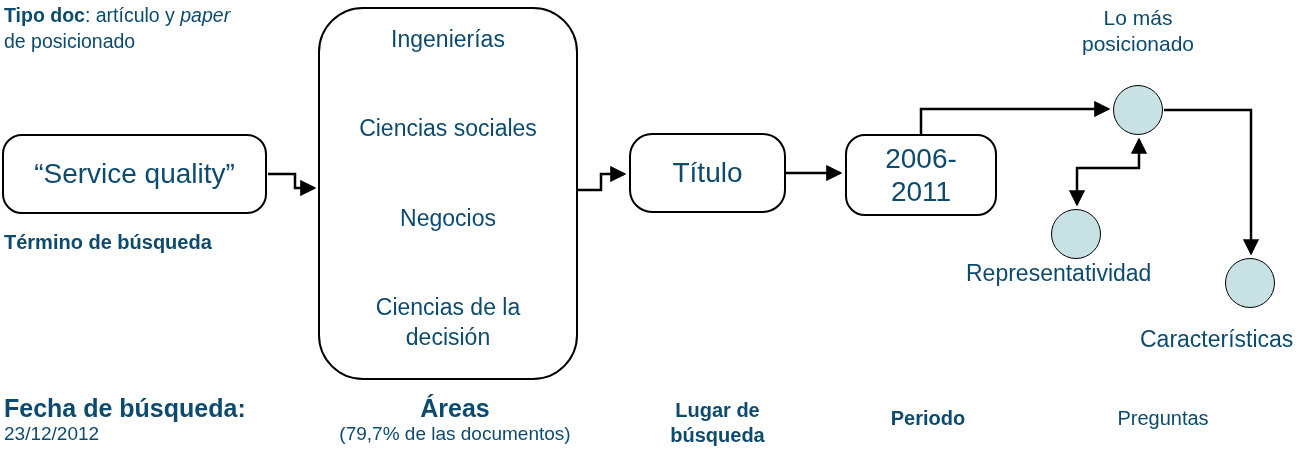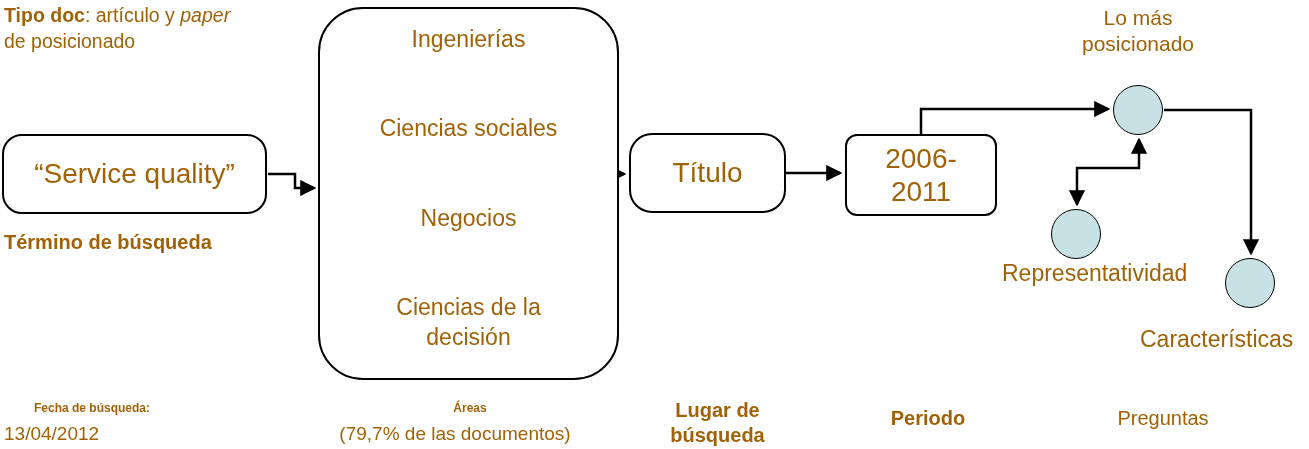--- a/index.html
+++ b/index.html
@@ -1,71 +1,71 @@
 <!DOCTYPE html>
 <html><head>
 <meta charset="utf-8">
 <style>
   html,body{margin:0;padding:0;background:#fff;}
   #canvas{
     position:relative;
     width:1309px;height:449px;
     background:#fff;
     font-family:"Liberation Sans", sans-serif;
-    color:#a16207;
+    color:#0c4a6e;
     overflow:hidden;
   }
   .abs{position:absolute;}
   .node{
     border:2px solid #000;
     background:#fff;
     display:flex;align-items:center;justify-content:center;
     text-align:center;
     box-sizing:border-box;
   }
   .pre{white-space:pre-line;}
   .b{font-weight:bold;}
   .i{font-style:italic;}
   
   #doc-type-note{left:4px;top:2px;font-size:19.5px;line-height:26px;width:280px;}
   
   #search-term-box{left:2px;top:134px;width:265px;height:80px;border-radius:20px;font-size:28px;}
   #search-term-label{left:4px;top:231px;font-size:20px;font-weight:bold;}
   
   #areas-box{
-    left:318px;top:7px;width:301px;height:373px;border-radius:45px;
+    left:318px;top:7px;width:260px;height:373px;border-radius:45px;
     display:flex;flex-direction:column;justify-content:space-between;
     padding:16px 6px 26px 6px;font-size:23px;line-height:1.28;
   }
   .area-item{text-align:center;}
   
   #titulo-box{left:629px;top:133px;width:157px;height:80px;border-radius:23px;font-size:28px;}
   
-  #period-box{left:845px;top:134px;width:152px;height:82px;border-radius:12px;font-size:28px;line-height:1.18;}
+  #period-box{left:845px;top:134px;width:152px;height:82px;border-radius:20px;font-size:28px;line-height:1.18;}
   
   .circle{
     width:50px;height:50px;border-radius:50%;
     border:1.5px solid #000;
     box-sizing:border-box;
   }
   #circle-top{left:1113px;top:85px;}
   #circle-representatividad{left:1051px;top:209px;}
   #circle-caracteristicas{left:1225px;top:258px;}
   
   #label-lo-mas{left:1040px;top:5px;width:196px;text-align:center;font-size:21px;line-height:1.25;}
-  #label-representatividad{left:966px;top:260px;font-size:23px;margin-left:36px;}
+  #label-representatividad{left:966px;top:260px;font-size:23px;}
   #label-caracteristicas{left:1140px;top:326px;font-size:23px;}
   
   .footer{font-size:19px;line-height:25px;}
   #footer-fecha{left:4px;top:396px;}
   #footer-areas{left:330px;top:396px;width:250px;text-align:center;}
   #footer-lugar{left:650px;top:398px;width:135px;text-align:center;font-weight:bold;font-size:20px;line-height:25px;}
   #footer-periodo{left:868px;top:407px;width:120px;text-align:center;font-weight:bold;font-size:20px;}
   #footer-preguntas{left:1098px;top:407px;width:130px;text-align:center;font-weight:normal;font-size:20px;}
-  #footer-fecha .t, #footer-areas .t{font-weight:bold;font-size:12px;margin-left:30px;}
+  #footer-fecha .t, #footer-areas .t{font-weight:bold;font-size:25px;}
   
   #connectors{left:0;top:0;pointer-events:none;}
 </style>
 </head>
 <body>
 
 <div id="canvas">
 
   <svg id="connectors" class="abs" width="1309" height="449" viewBox="0 0 1309 449">
     <defs>
@@ -112,21 +112,21 @@
   <div id="circle-representatividad" class="abs circle" style="background: rgb(200, 225, 228);"></div>
   <div id="circle-caracteristicas" class="abs circle" style="background: rgb(200, 225, 228);"></div>
 
   <div id="label-lo-mas" class="abs pre">Lo más
 posicionado</div>
   <div id="label-representatividad" class="abs">Representatividad</div>
   <div id="label-caracteristicas" class="abs">Características</div>
 
   <div id="footer-fecha" class="abs footer">
     <div class="t">Fecha de búsqueda:</div>
-    <div>13/04/2012</div>
+    <div>23/12/2012</div>
   </div>
   <div id="footer-areas" class="abs footer">
     <div class="t">Áreas</div>
     <div>(79,7% de las documentos)</div>
   </div>
   <div id="footer-periodo" class="abs">Periodo</div>
   <div id="footer-lugar" class="abs pre">Lugar de
 búsqueda</div>
   <div id="footer-preguntas" class="abs">Preguntas</div>
 

